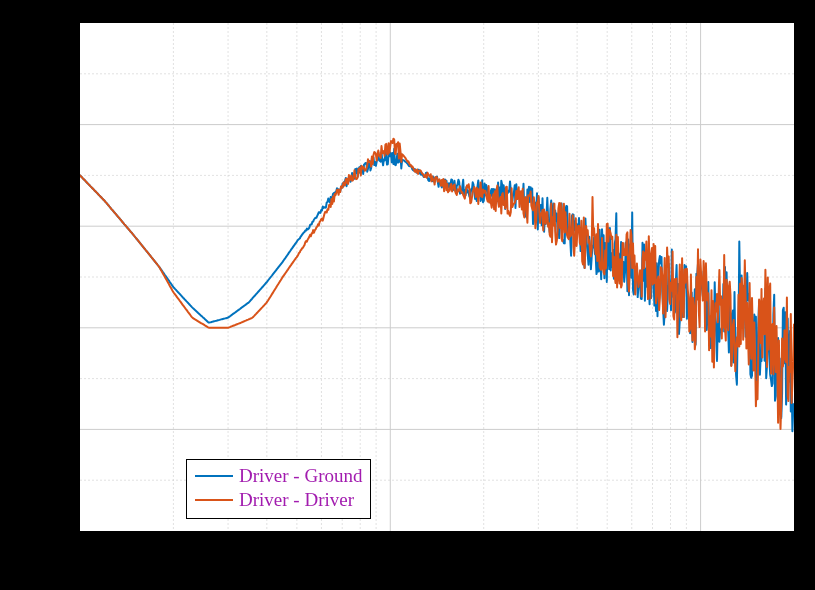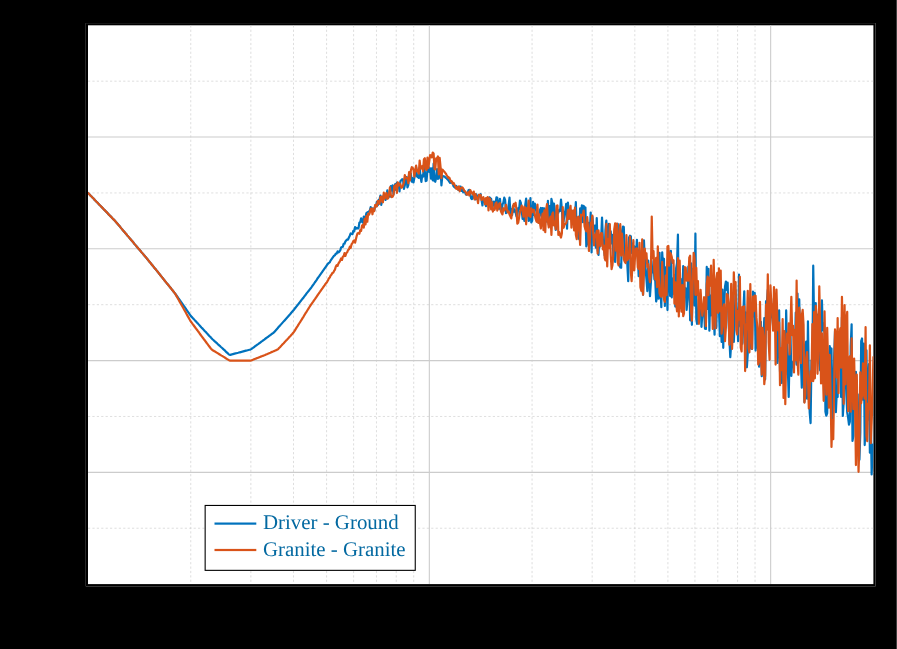--- a/index.html
+++ b/index.html
@@ -46,21 +46,21 @@
   }
   .legend-swatch {
     width: 38px;
     height: 0;
     border-top-width: 2.5px;
     border-top-style: solid;
     margin-right: 6px;
   }
   .legend-label {
     font-size: 19px;
-    color: #0369a1;
+    color: #a21caf;
     white-space: nowrap;
   }
   svg { display: block; }
 </style>
 </head>
 <body>
 
 <div class="plot-frame" style="left:78px; top:21px; width:718px; height:512px;">
   <svg id="chart-svg" width="714" height="508" viewBox="0 0 714 508">
     <g id="grid" class="grid">
@@ -99,15 +99,15 @@
   </svg>
 </div>
 
 <div class="legend-box" style="left:186px; top:459px;">
   <div class="legend-row">
     <div class="legend-swatch" style="border-top-color:#0072BD;"></div>
     <span class="legend-label">Driver - Ground</span>
   </div>
   <div class="legend-row">
     <div class="legend-swatch" style="border-top-color:#D95319;"></div>
-    <span class="legend-label">Granite - Granite</span>
+    <span class="legend-label">Driver - Driver</span>
   </div>
 </div>
 
 </body></html>

